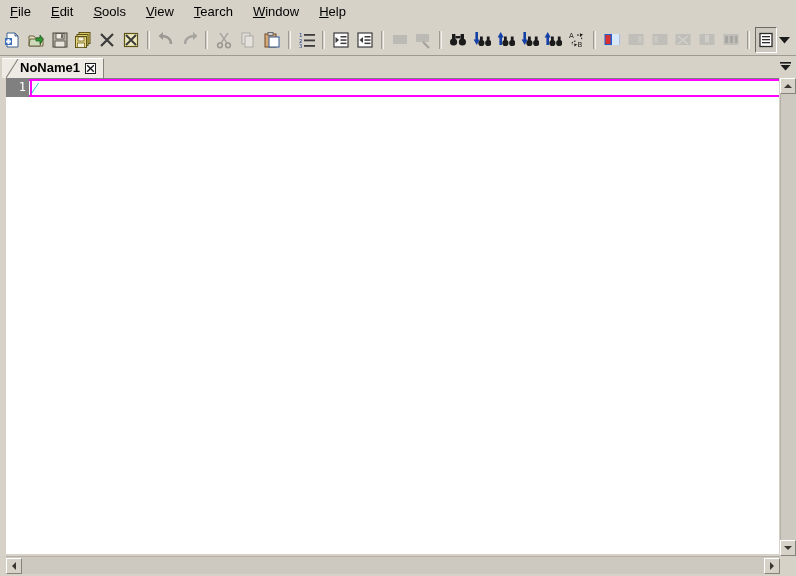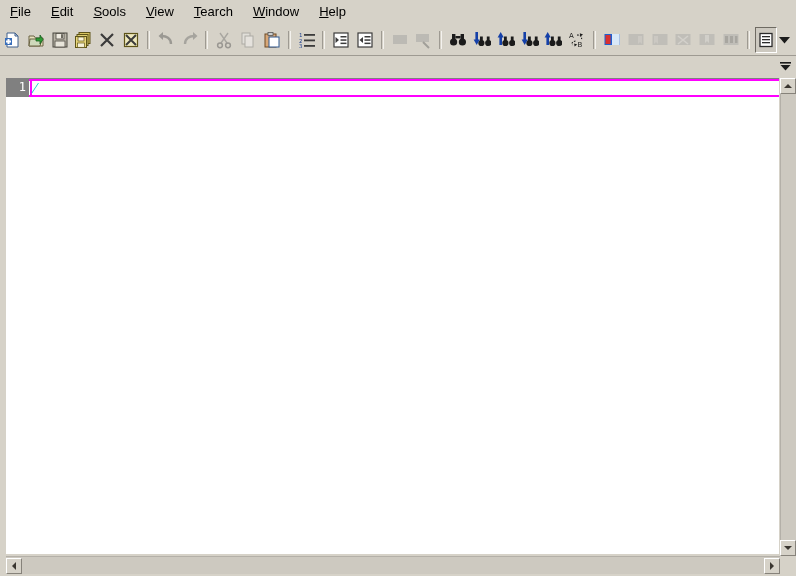--- a/index.html
+++ b/index.html
@@ -433,20 +433,37 @@
     <div class="tb-spacer"></div>
 
     <div class="tb-chev">
       <svg width="11" height="8" viewBox="0 0 11 8">
           <polygon points="0,1 11,1 5.5,7.5" fill="#1b1b1b"></polygon>
         </svg>
     </div>
   </div>
 
   <div id="tabbar">
+    <div id="tab-strip">
+      <div class="tab">
+        <span class="slant">
+          <svg width="13" height="19" viewBox="0 0 13 19">
+              <polygon points="12,0 13,0 13,19 0,19" fill="#eeebe4"></polygon>
+              <line x1="12" y1="0" x2="0" y2="19" stroke="#86827a" stroke-width="1.1"></line>
+            </svg>
+        </span>
+        <span class="tab-label">NoName1</span>
+        <span class="tab-close">
+          <svg width="11" height="11" viewBox="0 0 11 11">
+              <rect x="0.5" y="0.5" width="10" height="10" fill="#ffffff" stroke="#1b1b1b" stroke-width="1"></rect>
+              <path d="M2.2 2.2 L8.8 8.8 M8.8 2.2 L2.2 8.8" stroke="#1b1b1b" stroke-width="1.4"></path>
+            </svg>
+        </span>
+      </div>
+    </div>
     <div id="tabbar-chev">
       <svg width="11" height="9" viewBox="0 0 11 9">
           <rect x="0" y="0" width="11" height="1.6" fill="#1b1b1b"></rect>
           <polygon points="0.5,3 10.5,3 5.5,8.5" fill="#1b1b1b"></polygon>
         </svg>
     </div>
   </div>
 
   <div id="editor-frame">
     <div id="editor-inner">

